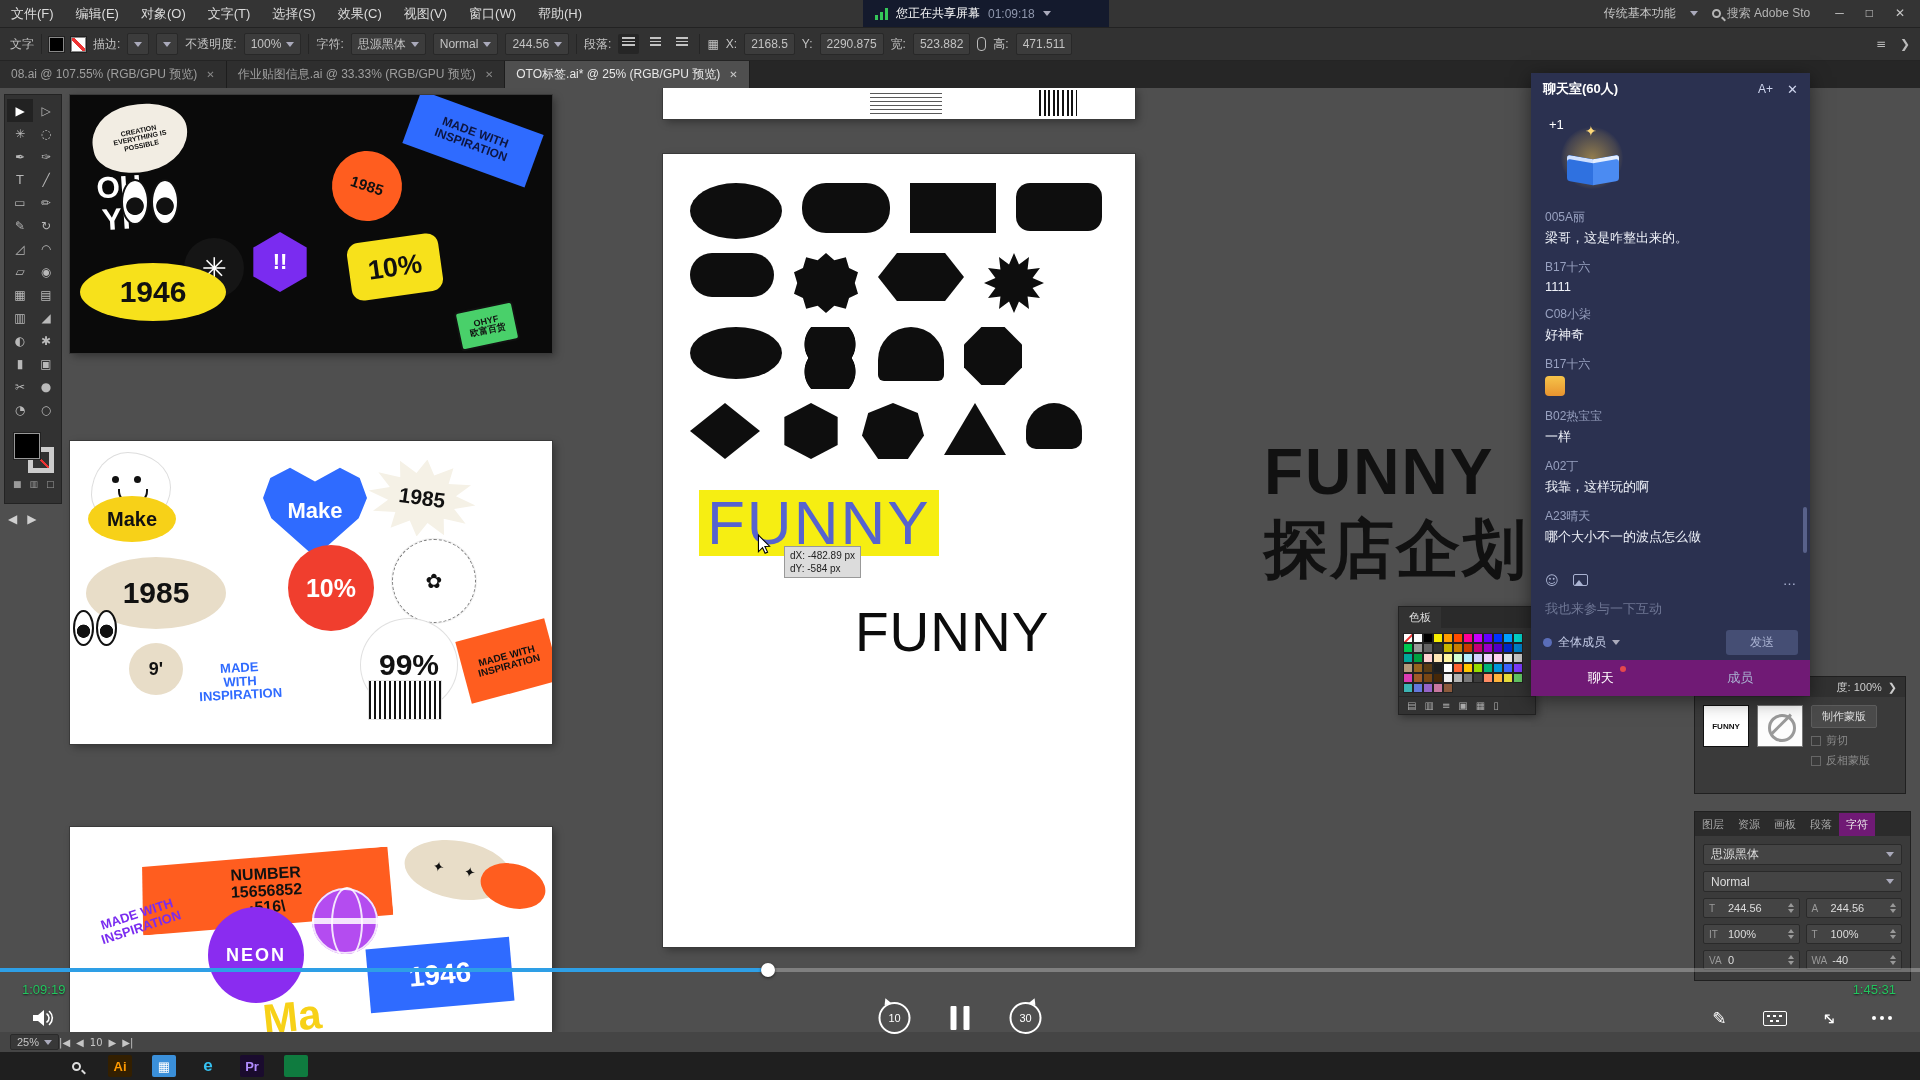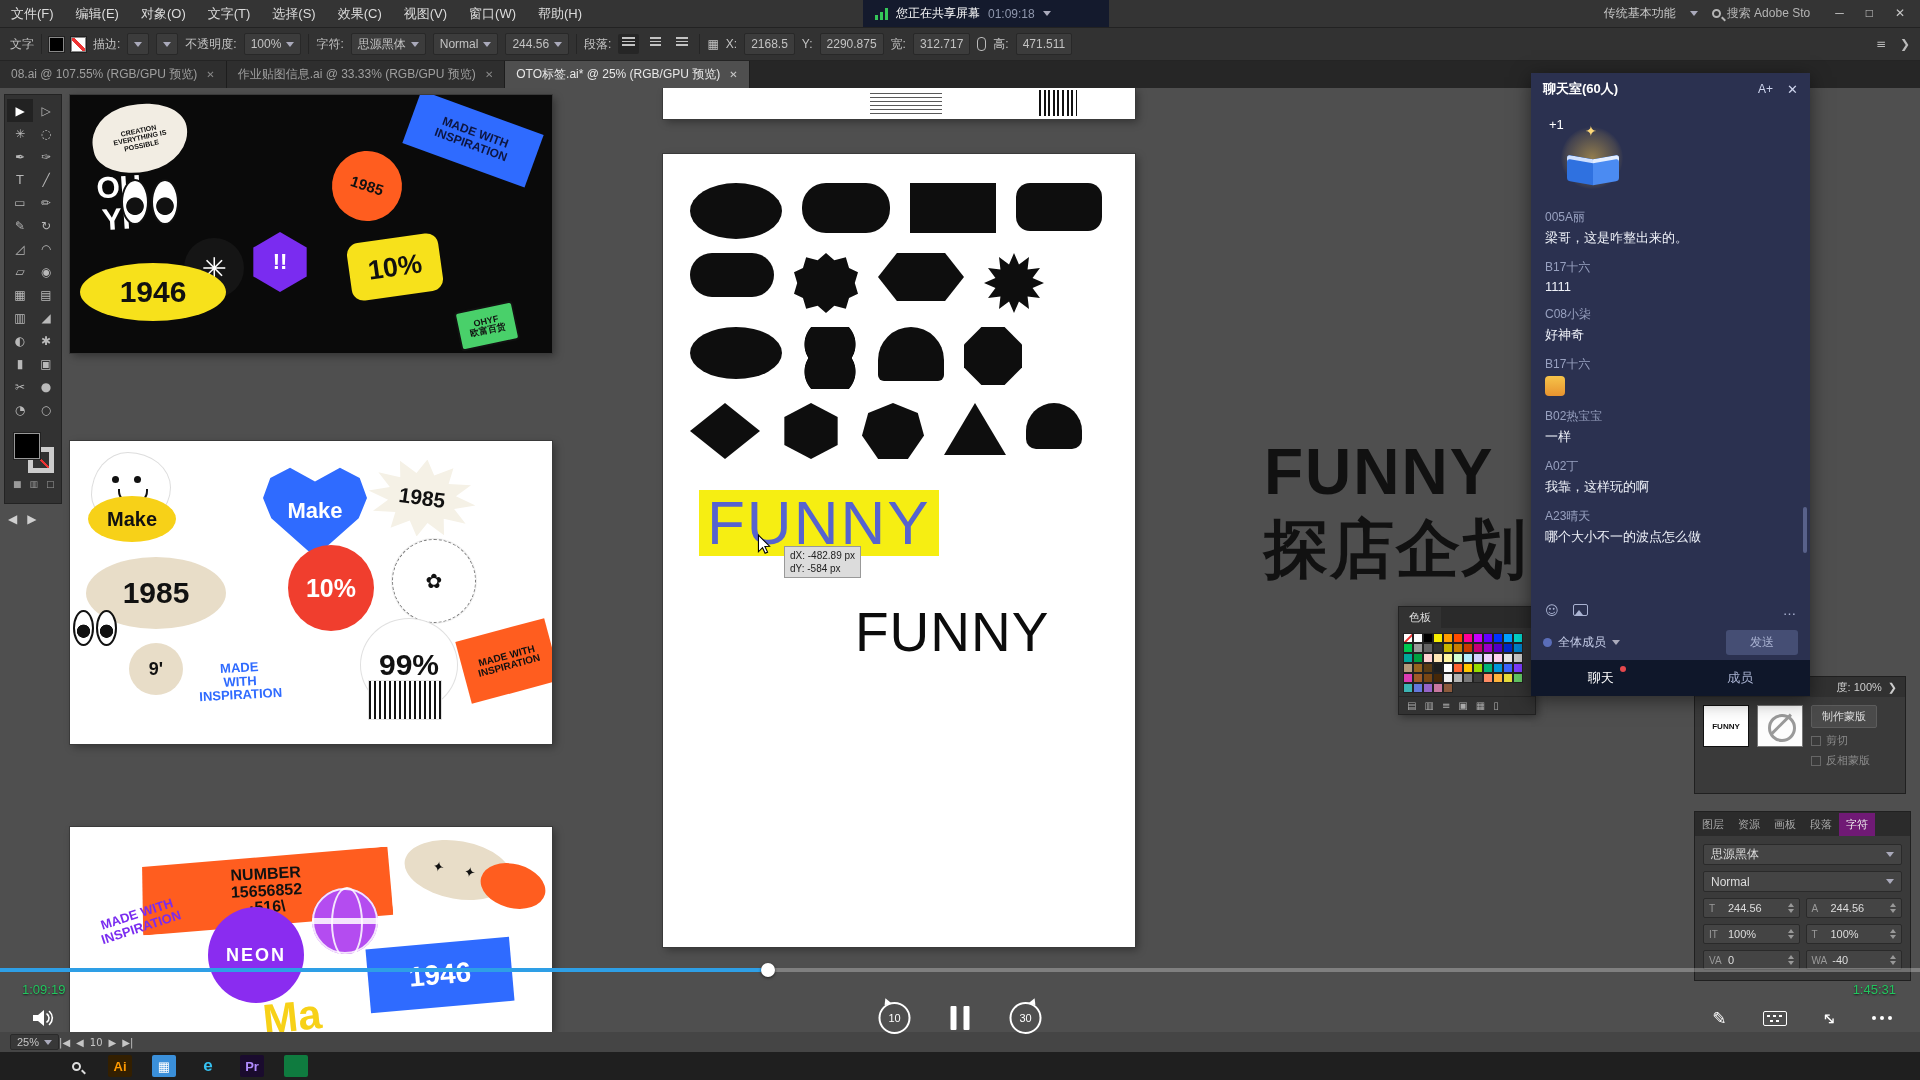--- a/index.html
+++ b/index.html
@@ -200,21 +200,21 @@
 .chat-scrollbar{position:absolute;right:3px;top:300px;width:4px;height:46px;background:#58618a;border-radius:2px}
 .chat-toolsrow{height:28px;display:flex;align-items:center;gap:14px;padding:0 14px;color:#aab3d2}
 .pic-icon{width:15px;height:12px;border:1.5px solid #aab3d2;border-radius:2px;position:relative;display:inline-block}
 .pic-icon::after{content:"";position:absolute;left:1px;bottom:0;border-left:4px solid transparent;border-right:4px solid transparent;border-bottom:5px solid #aab3d2}
 .chat-toolsrow .more{margin-left:auto}
 .chat-input{height:30px;padding:0 14px;color:#6e7694;display:flex;align-items:center}
 .chat-sendrow{height:36px;display:flex;align-items:center;padding:0 12px}
 .sendto{display:flex;align-items:center;gap:6px;color:#c6cde8;font-size:12px}
 .sendto .dot{width:9px;height:9px;border-radius:50%;background:#5a6db8;display:inline-block}
 .send-btn{margin-left:auto;background:#454e74;color:#aab3d2;font-size:12px;padding:4px 24px;border-radius:3px;border:0}
-.chat-tabs{height:36px;background:#0f172a;display:flex;align-items:center;justify-content:space-around;color:#aab3d2}
+.chat-tabs{height:36px;background:#701a75;display:flex;align-items:center;justify-content:space-around;color:#aab3d2}
 .chat-tab{position:relative;padding:2px 6px}
 .chat-tab.i0{color:#fff}
 .chat-tab.badged::after{content:"";position:absolute;right:-6px;top:-1px;width:6px;height:6px;border-radius:50%;background:#e5484d}
 
 
 .transparency{position:absolute;left:1694px;top:676px;width:212px;height:118px;background:#3a3a3a;border:1px solid #202020;z-index:30}
 .tp-head{height:20px;display:flex;align-items:center;justify-content:flex-end;gap:6px;color:#ccc;font-size:11px;padding:0 8px;background:#313131}
 .tp-body{display:flex;gap:8px;padding:8px}
 .tp-thumb{width:46px;height:42px;background:#fff;border:1px solid #111;display:flex;align-items:center;justify-content:center;font-size:8px;font-weight:700;color:#111}
 .tp-thumb.noclip{border:1px solid #777;position:relative;background:#fdfdfd}
@@ -362,21 +362,21 @@
     <span>X:</span>
     <span class="field">
         <span>2168.5</span>
       </span>
     <span>Y:</span>
     <span class="field">
         <span>2290.875</span>
       </span>
     <span>宽:</span>
     <span class="field">
-        <span>312.717</span>
+        <span>523.882</span>
       </span>
     <span class="link-icon"></span>
     <span>高:</span>
     <span class="field">
         <span>471.511</span>
       </span>
     <span class="ob-right">
       <span class="glyph">≡</span>
       <span class="glyph">❯</span>
     </span>
@@ -777,20 +777,21 @@
           <div class="msg-name">A23晴天</div>
           <div class="msg-text">哪个大小不一的波点怎么做</div>
         </div>
       <span class="chat-scrollbar"></span>
     </div>
     <div class="chat-toolsrow">
       <span class="glyph">☺</span>
       <span class="pic-icon"></span>
       <span class="more glyph">…</span>
     </div>
+    <div class="chat-input">我也来参与一下互动</div>
     <div class="chat-sendrow">
       <span class="sendto">
         <span class="dot"></span>
         <span>全体成员</span>
         <span class="caret"></span>
       </span>
       <button class="send-btn">发送</button>
     </div>
     <div class="chat-tabs">
       <div class="chat-tab i0 badged">聊天</div>

